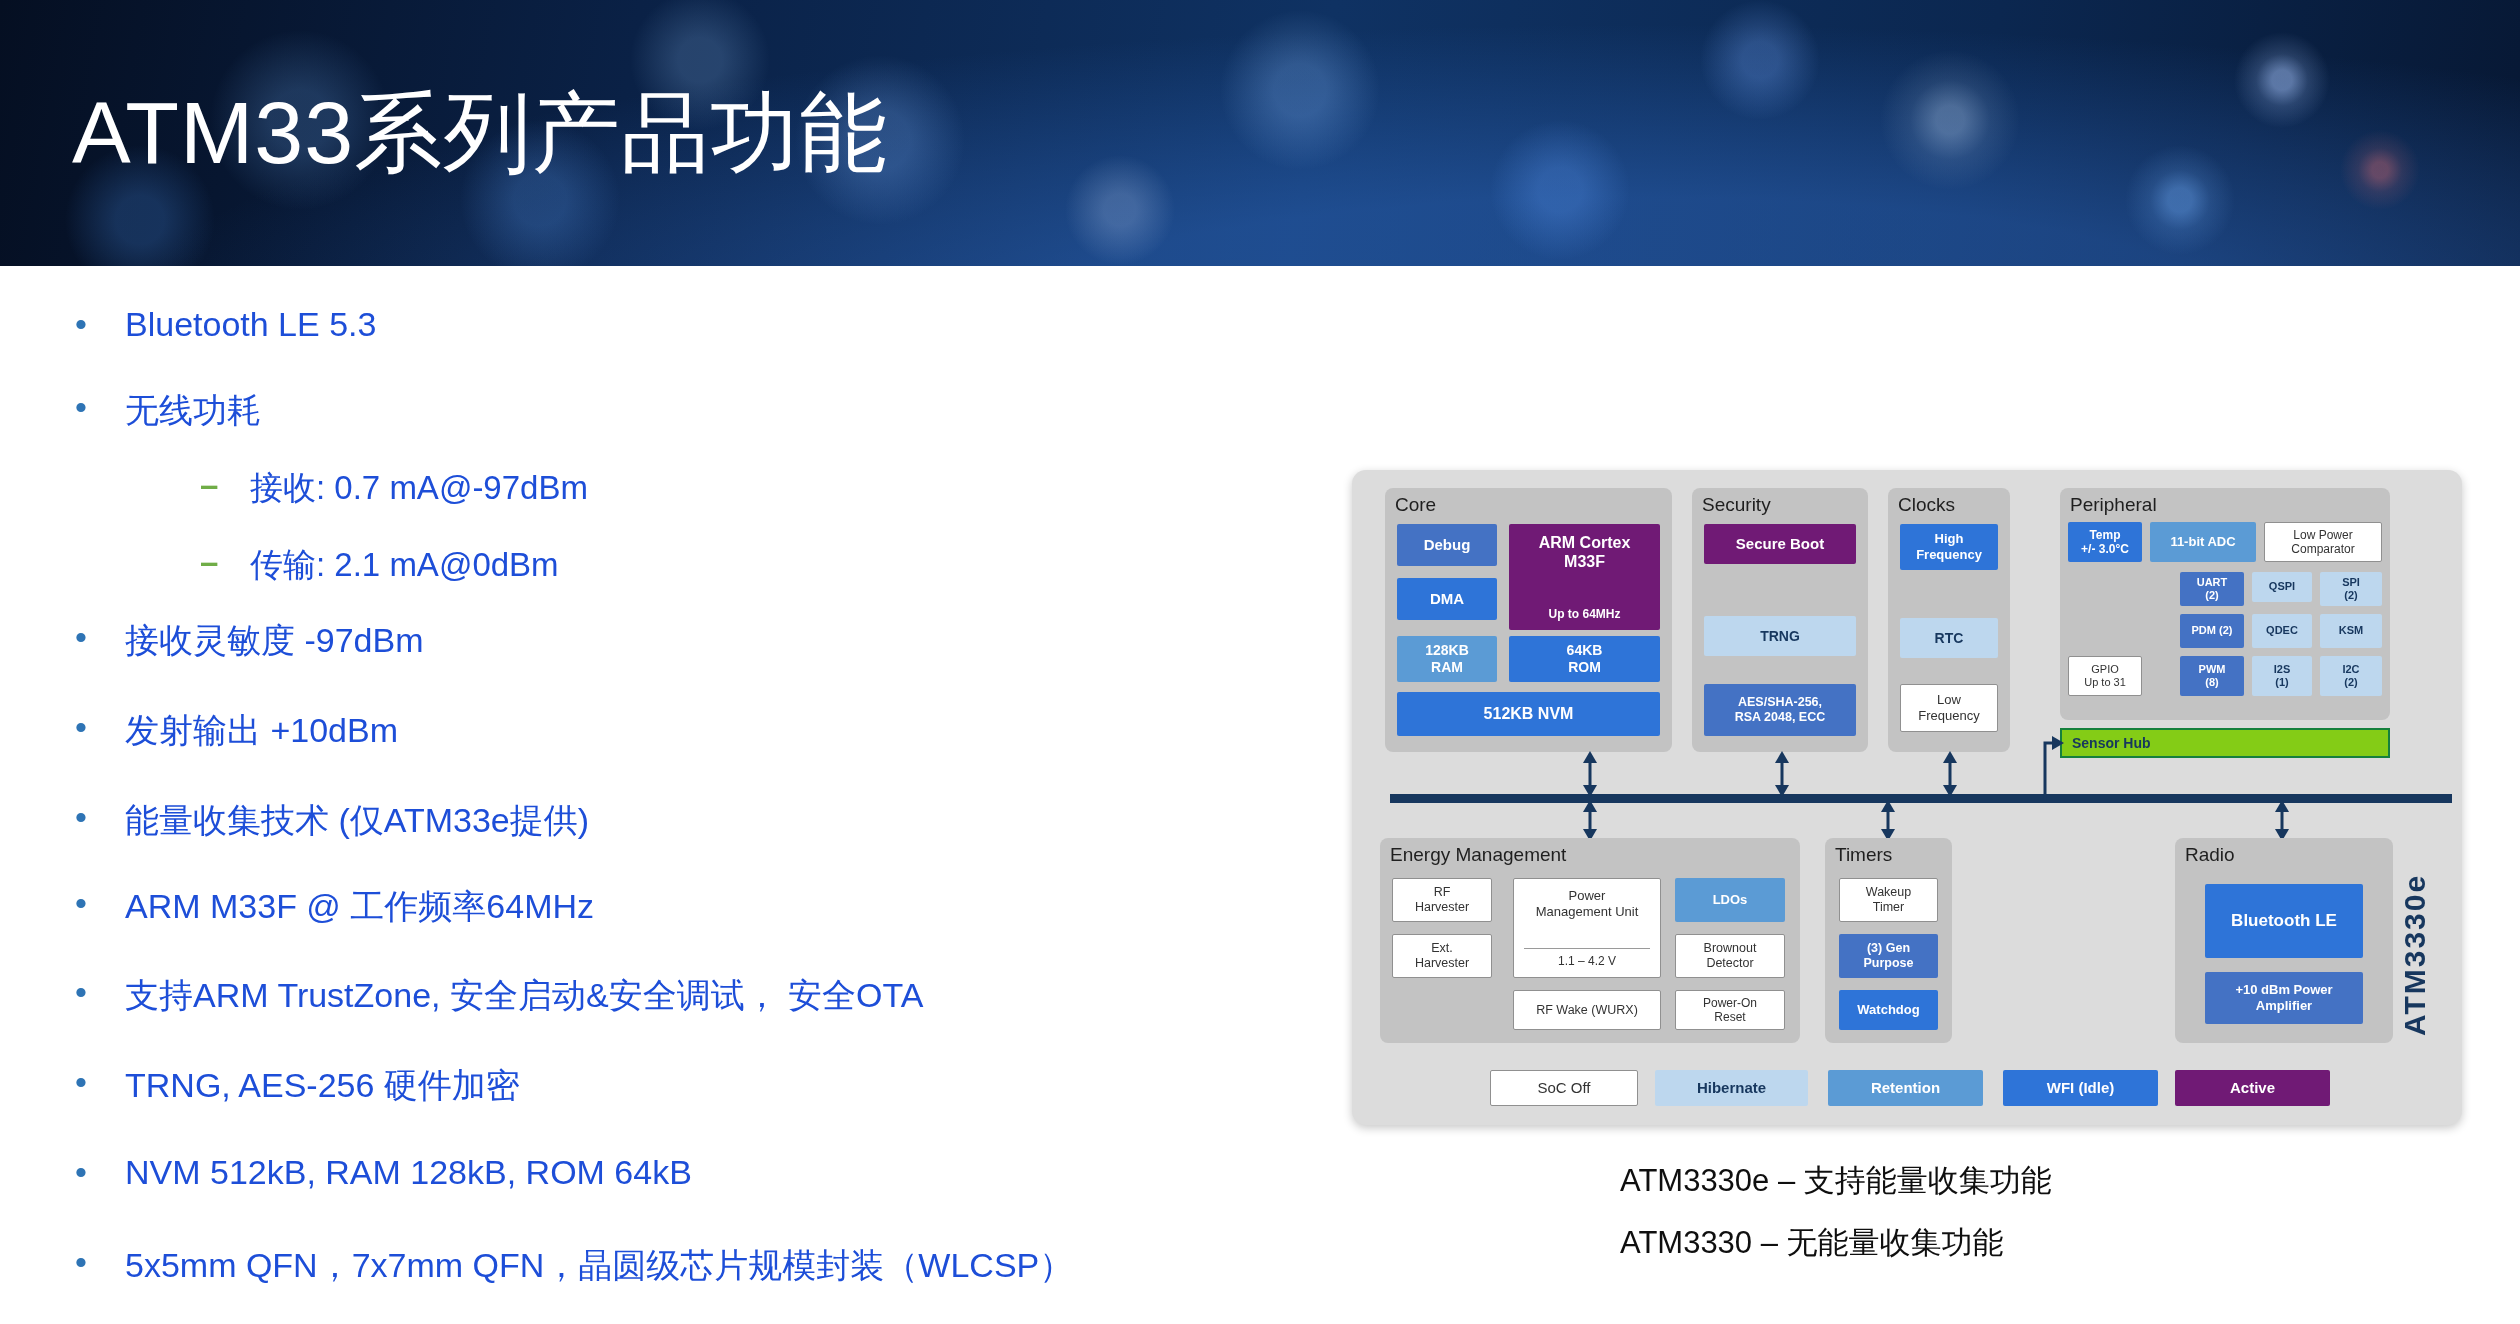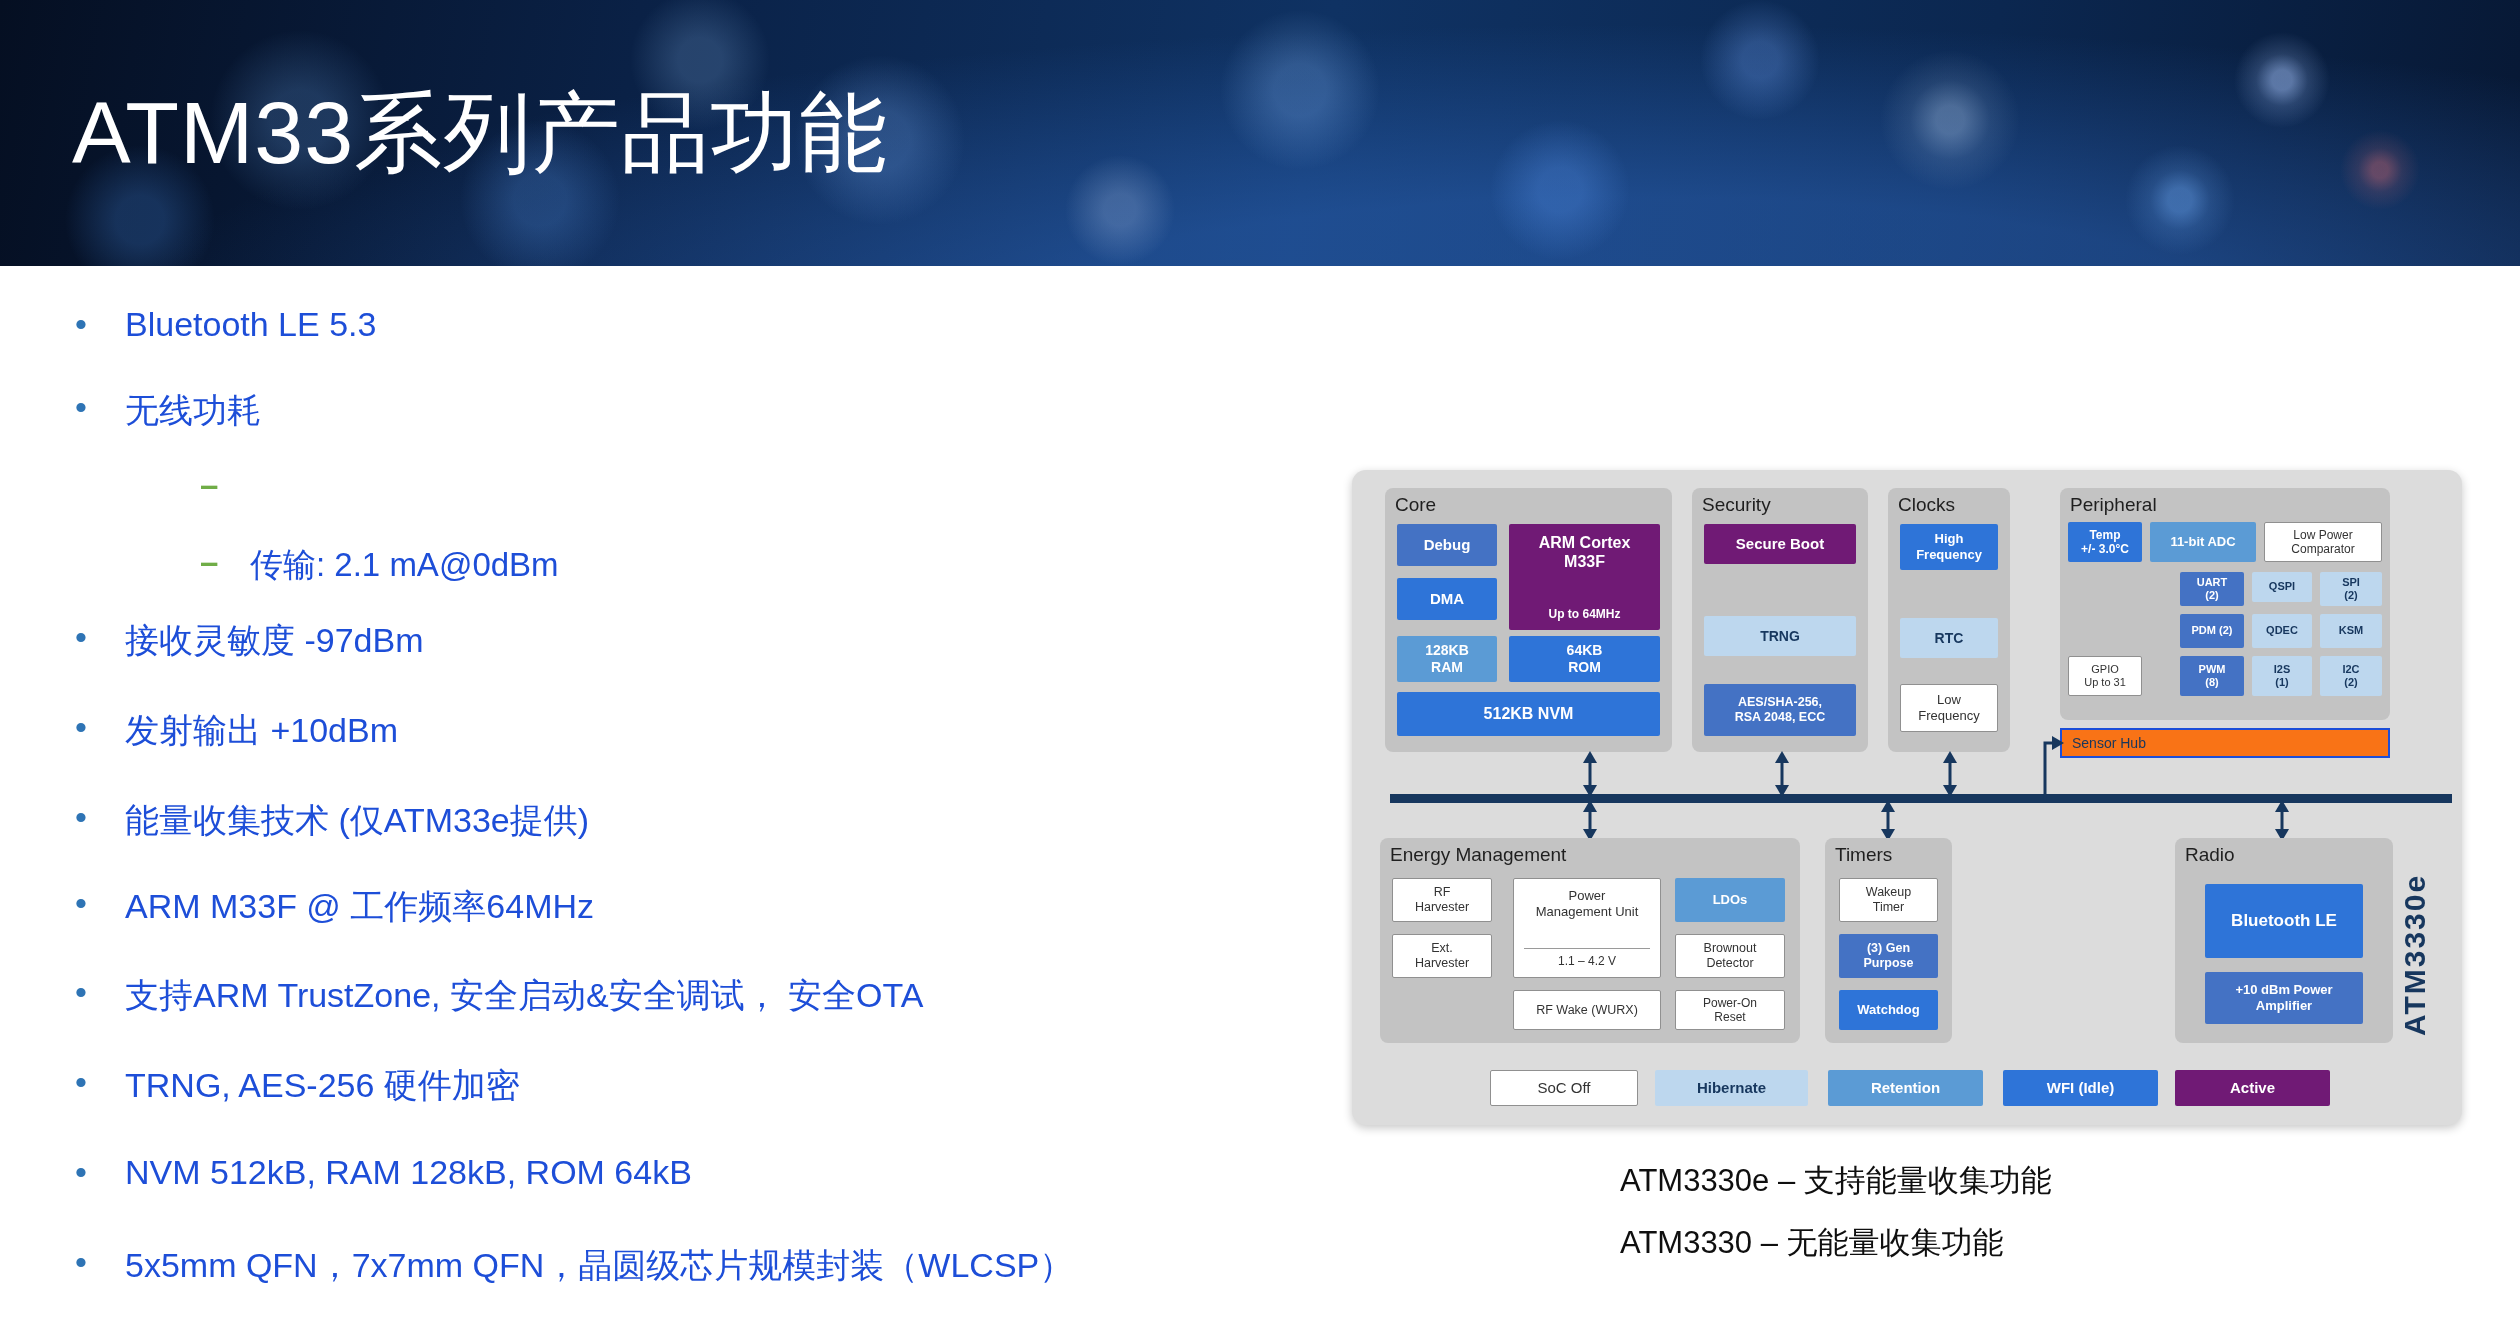--- a/index.html
+++ b/index.html
@@ -58,22 +58,22 @@
   .c-vblue { background:#2E74D8; color:#ffffff; }
   .c-mblue { background:#4472C4; color:#ffffff; }
   .c-sblue { background:#5B9BD5; color:#ffffff; }
   .c-lblue { background:#BDD7EE; color:#17375E; }
   .c-white { background:#ffffff; color:#333333; border:1px solid #909090; font-weight:400; }
   .blk.col { flex-direction:column; justify-content:space-between; padding:9px 4px; }
   .blk .sub-line { font-size:12px; font-weight:600; }
   .pmu .sub-line { border-top:1px solid #9a9a9a; width:92%; padding-top:5px; font-weight:400; }
   .sensor-hub {
     position:absolute; display:flex; align-items:center; padding-left:10px;
-    background:#f97316; border:2px solid #1d4ed8; color:#17375E;
-    font-size:14px; font-weight:400;
+    background:#84cc16; border:2px solid #15803d; color:#17375E;
+    font-size:14px; font-weight:700;
   }
   .connectors { position:absolute; left:0; top:0; }
   .part-label {
     position:absolute; left:1046px; top:390px; height:190px;
     writing-mode:vertical-rl; transform:rotate(180deg);
     display:flex; align-items:center; justify-content:center;
     font-size:30px; font-weight:bold; color:#17375E; letter-spacing:2px;
   }
 
   
@@ -92,20 +92,21 @@
     <div class="bullet main" style="top:305px">
         <span class="mk"></span>
         <span>Bluetooth LE 5.3</span>
       </div>
     <div class="bullet main" style="top:388px">
         <span class="mk"></span>
         <span>无线功耗</span>
       </div>
     <div class="bullet sub" style="top:466px">
         <span class="mk"></span>
+        <span>接收:  0.7 mA@-97dBm</span>
       </div>
     <div class="bullet sub" style="top:543px">
         <span class="mk"></span>
         <span>传输:  2.1 mA@0dBm</span>
       </div>
     <div class="bullet main" style="top:618px">
         <span class="mk"></span>
         <span>接收灵敏度 -97dBm</span>
       </div>
     <div class="bullet main" style="top:708px">

